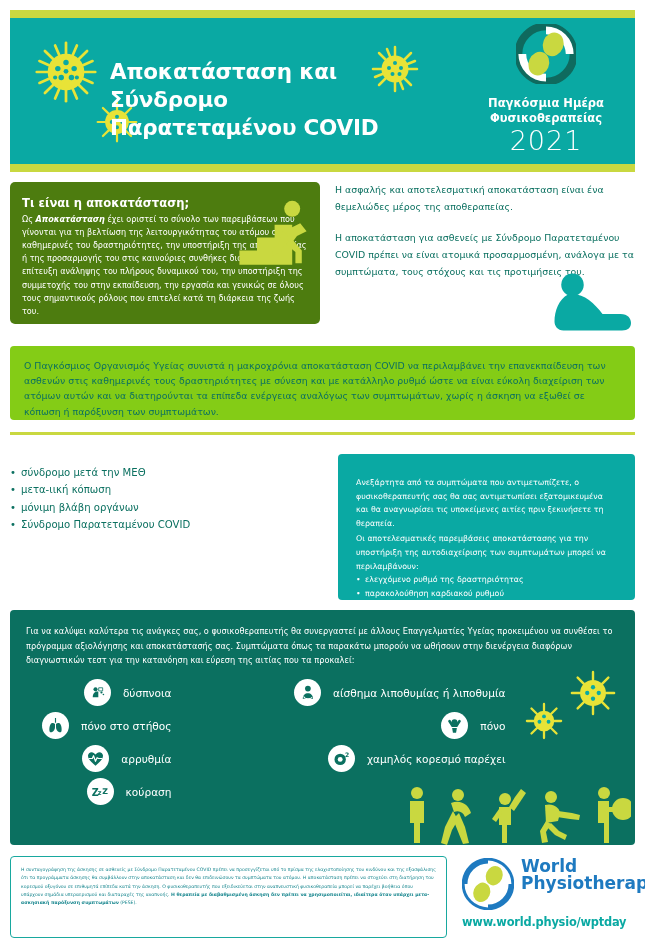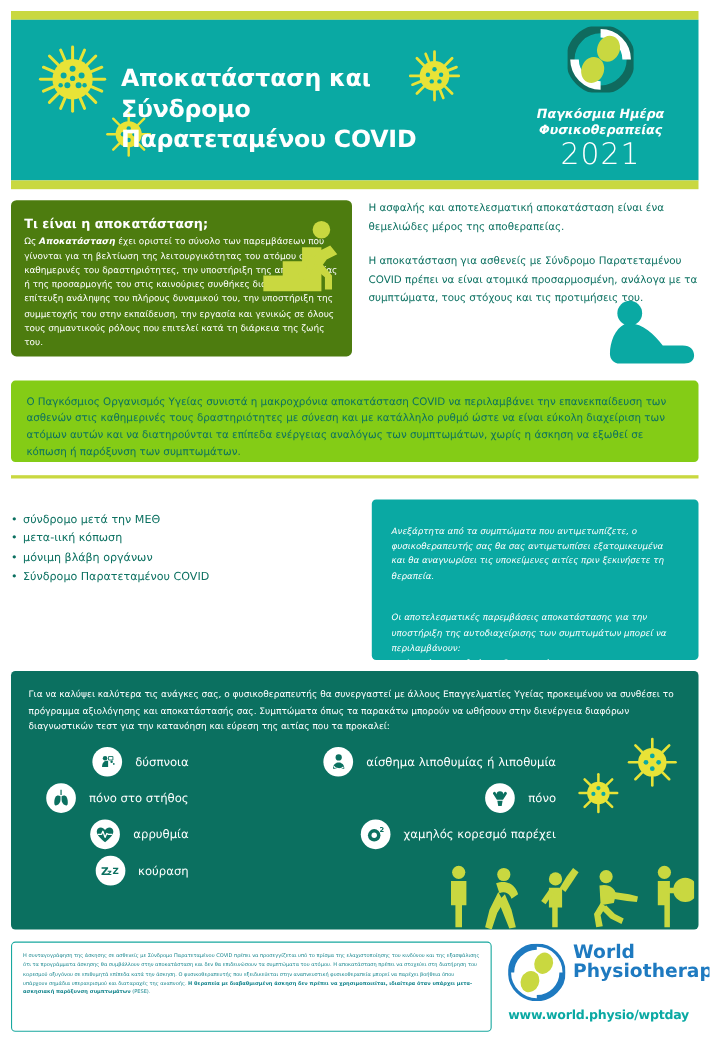--- a/index.html
+++ b/index.html
@@ -26,21 +26,21 @@
   .header-body { position:absolute; left:0; top:8px; width:625px; height:146px; background:#0aa9a3; }
 
   .header-title {
     position:absolute; left:100px; top:40px; width:330px;
     color:#ffffff; font-size:21.5px; font-weight:bold; line-height:1.30;
     letter-spacing:-0.2px;
   }
 
   .wpd-logo-box { position:absolute; right:14px; top:6px; width:150px; text-align:center; }
   .wpd-logo-mark { width:60px; height:60px; margin:0 auto 8px; }
-  .wpd-l1, .wpd-l2 { color:#ffffff; font-size:11.5px; font-weight:bold; line-height:1.30;font-style:italic; }
+  .wpd-l1, .wpd-l2 { color:#ffffff; font-size:11.5px; font-weight:bold; line-height:1.30; }
   .wpd-year { color:#ffffff; font-size:27px; font-weight:300; line-height:1.05; margin-top:1px;
               font-family:"DejaVu Sans","Liberation Sans",sans-serif; letter-spacing:1px; }
 
   .virus { position:absolute; }
 
   
   .row1 { position:absolute; left:10px; top:182px; width:625px; height:148px; }
   .defbox {
     position:absolute; left:0; top:0; width:310px; height:142px;
     background:#4d7c0f; border-radius:5px; overflow:hidden;
@@ -68,24 +68,24 @@
   .row2 { position:absolute; left:10px; top:448px; width:625px; height:156px; }
   .row2-left { position:absolute; left:0; top:0; width:318px; height:156px; }
   .row2-left p { color:#0b7060; font-size:10.1px; line-height:1.62; }
   .row2-left ul { list-style:none; margin-top:16px; }
   .row2-left li { color:#0b7060; font-size:10.1px; line-height:1.72; position:relative; padding-left:11px; }
   .row2-left li:before { content:"•"; position:absolute; left:0; top:0; }
   .lungs { position:absolute; left:118px; top:18px; width:200px; height:140px; z-index:-1; opacity:1; }
 
   .row2-right {
     position:absolute; left:328px; top:6px; width:297px; height:146px;
-    background:#0aa9a3; border-radius:4px; padding:22px 18px 0 18px;font-style:italic;
+    background:#0aa9a3; border-radius:4px; padding:22px 18px 0 18px;
   }
   .row2-right p { color:#ffffff; font-size:7.9px; line-height:1.72; }
-  .row2-right p.gap { margin-top:25px; }
+  .row2-right p.gap { margin-top:2px; }
   .row2-right ul { list-style:none; }
   .row2-right li { color:#ffffff; font-size:7.9px; line-height:1.72; position:relative; padding-left:9px; }
   .row2-right li:before { content:"•"; position:absolute; left:0; top:0; }
 
   
   .sym-panel {
     position:absolute; left:10px; top:610px; width:625px; height:235px;
     background:#0b7060; border-radius:4px; overflow:hidden;
   }
   .sym-intro { margin:14px 16px 0 16px; color:#ffffff; font-size:8.2px; line-height:1.78; }

